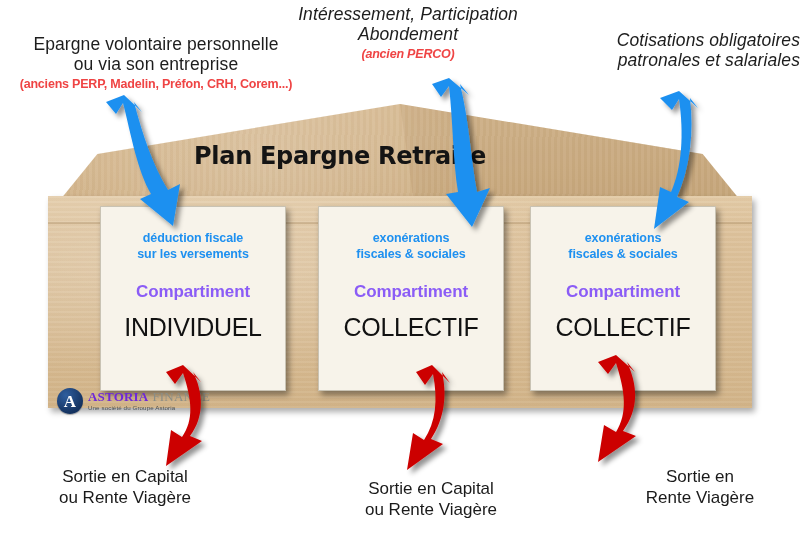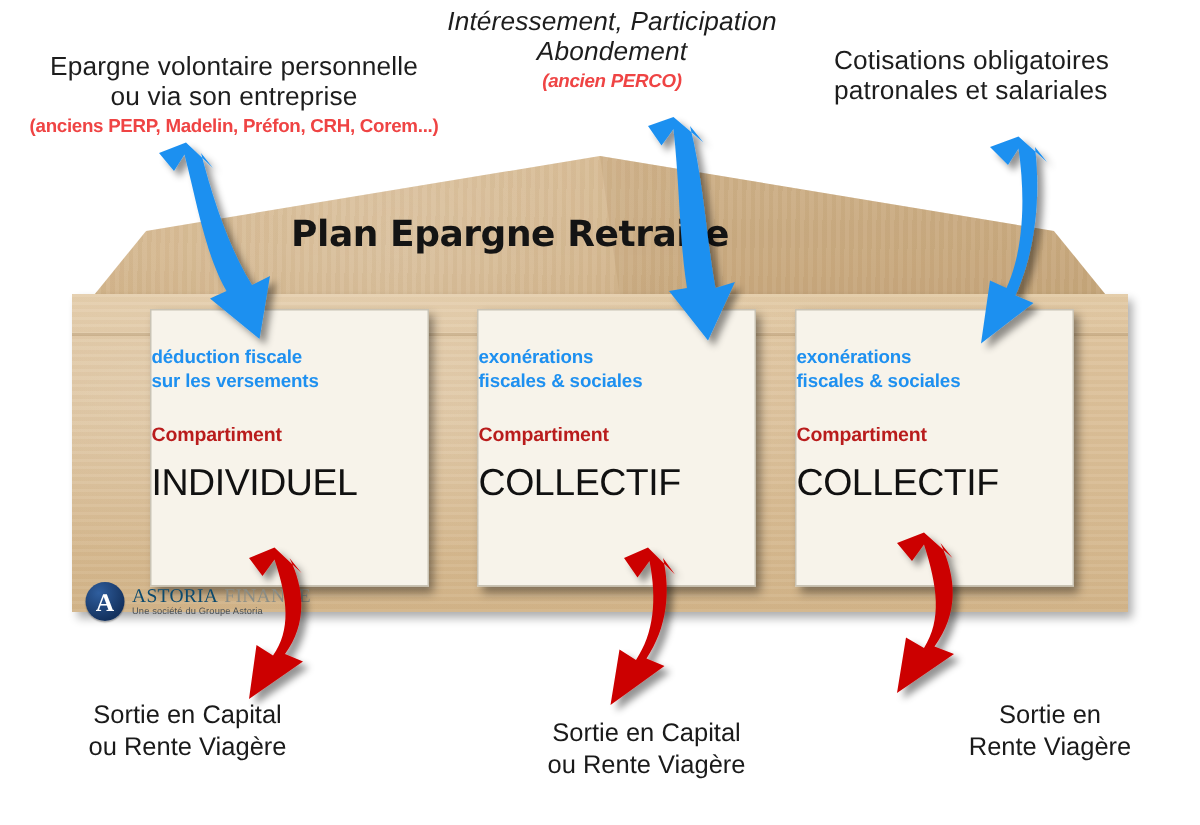--- a/index.html
+++ b/index.html
@@ -10,21 +10,21 @@
   }
   .stage{position:absolute;inset:0;width:800px;height:550px;}
 
   
   .callout{position:absolute;color:#1a1a1a;line-height:1.15;}
   .callout .main{font-size:17.5px;font-weight:400;letter-spacing:.1px;color:#1d1d1d;}
   .callout .sub{font-size:12.5px;font-weight:bold;color:#ef4444;margin-top:3px;letter-spacing:-.2px;}
 
   #callout-left{left:6px;top:34px;width:300px;text-align:center;}
   #callout-center{left:268px;top:4px;width:280px;text-align:center;font-style:italic;}
-  #callout-right{left:556px;top:30px;width:244px;text-align:left;}
+  #callout-right{left:556px;top:30px;width:244px;text-align:right;font-style:italic;}
 
   
   .house{position:absolute;left:0;top:0;width:800px;height:430px;}
   .roof,.body{position:absolute;}
 
   .roof{
     left:60px;top:104px;width:680px;height:96px;
     background:linear-gradient(175deg,#d9bd96 0%,#d5b890 45%,#cdae83 100%);
     -webkit-clip-path:polygon(0% 100%, 5.5% 52%, 50% 0%, 94.5% 52%, 100% 100%);
     clip-path:polygon(0% 100%, 5.5% 52%, 50% 0%, 94.5% 52%, 100% 100%);
@@ -60,49 +60,49 @@
   .body-topline{position:absolute;left:0;right:0;top:26px;height:2px;background:rgba(150,118,76,.28);}
 
   
   .card{
     position:absolute;top:206px;width:186px;height:185px;
     background:#f7f3ea;
     border:1px solid #c9c3b4;
     box-shadow:3px 4px 6px rgba(0,0,0,.40);
     box-sizing:border-box;
     padding-top:24px;
-    text-align:left;
+    text-align:center;
   }
   #card-1{left:100px;}
   #card-2{left:318px;}
   #card-3{left:530px;}
 
   .card .tax{
     font-size:12.5px;font-weight:bold;color:#1e90f0;line-height:1.25;letter-spacing:-.1px;
   }
   .card .compart{
-    font-size:13px;font-weight:bold;color:#b91c1c;margin-top:20px;letter-spacing:-.1px;
+    font-size:17px;font-weight:bold;color:#8b5cf6;margin-top:20px;letter-spacing:-.1px;
   }
   .card .name{
     font-size:25px;font-weight:normal;color:#111;margin-top:12px;letter-spacing:-.3px;line-height:1.05;
   }
   .card .name .sub2{display:block;font-size:19px;letter-spacing:-.2px;}
 
   
   .logo{position:absolute;left:57px;top:388px;display:flex;align-items:center;gap:5px;}
   .logo-mark{width:26px;height:26px;border-radius:50%;
     background:radial-gradient(circle at 34% 28%,#2f5e9e,#14325f 72%);
     position:relative;box-shadow:0 1px 1px rgba(0,0,0,.3);}
   .logo-mark .a{
     position:absolute;inset:0;display:flex;align-items:center;justify-content:center;
     color:#fff;font-size:17px;font-weight:bold;font-family:"Liberation Serif","DejaVu Serif",serif;line-height:1;
   }
   .logo-text{display:flex;flex-direction:column;line-height:1;}
   .logo-row{display:flex;align-items:baseline;gap:4px;font-family:"Liberation Serif","DejaVu Serif",serif;}
-  .logo-astoria{font-size:13px;font-weight:normal;color:#0c4a6e;letter-spacing:.2px;}
+  .logo-astoria{font-size:13px;font-weight:bold;color:#6d28d9;letter-spacing:.2px;}
   .logo-finance{font-size:13px;font-weight:400;color:#8a8d86;letter-spacing:.2px;}
   .logo-tag{font-size:6.2px;color:#4a4f52;margin-top:2px;letter-spacing:.1px;
     font-family:"Liberation Sans","DejaVu Sans",sans-serif;}
 
   
   .arrows{position:absolute;left:0;top:0;width:800px;height:550px;pointer-events:none;}
 
   
   .outcome{position:absolute;color:#1a1a1a;font-size:17px;line-height:1.25;text-align:center;}
   #outcome-1{left:10px;top:466px;width:230px;}

